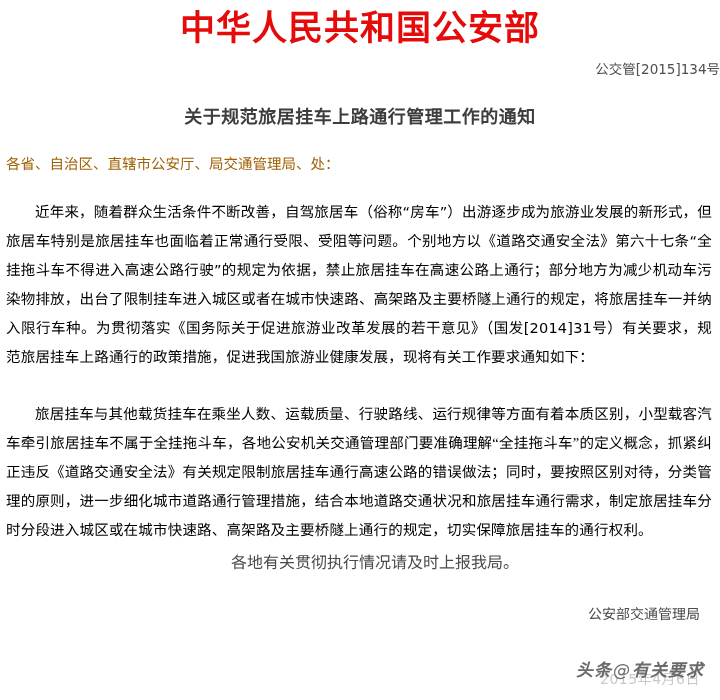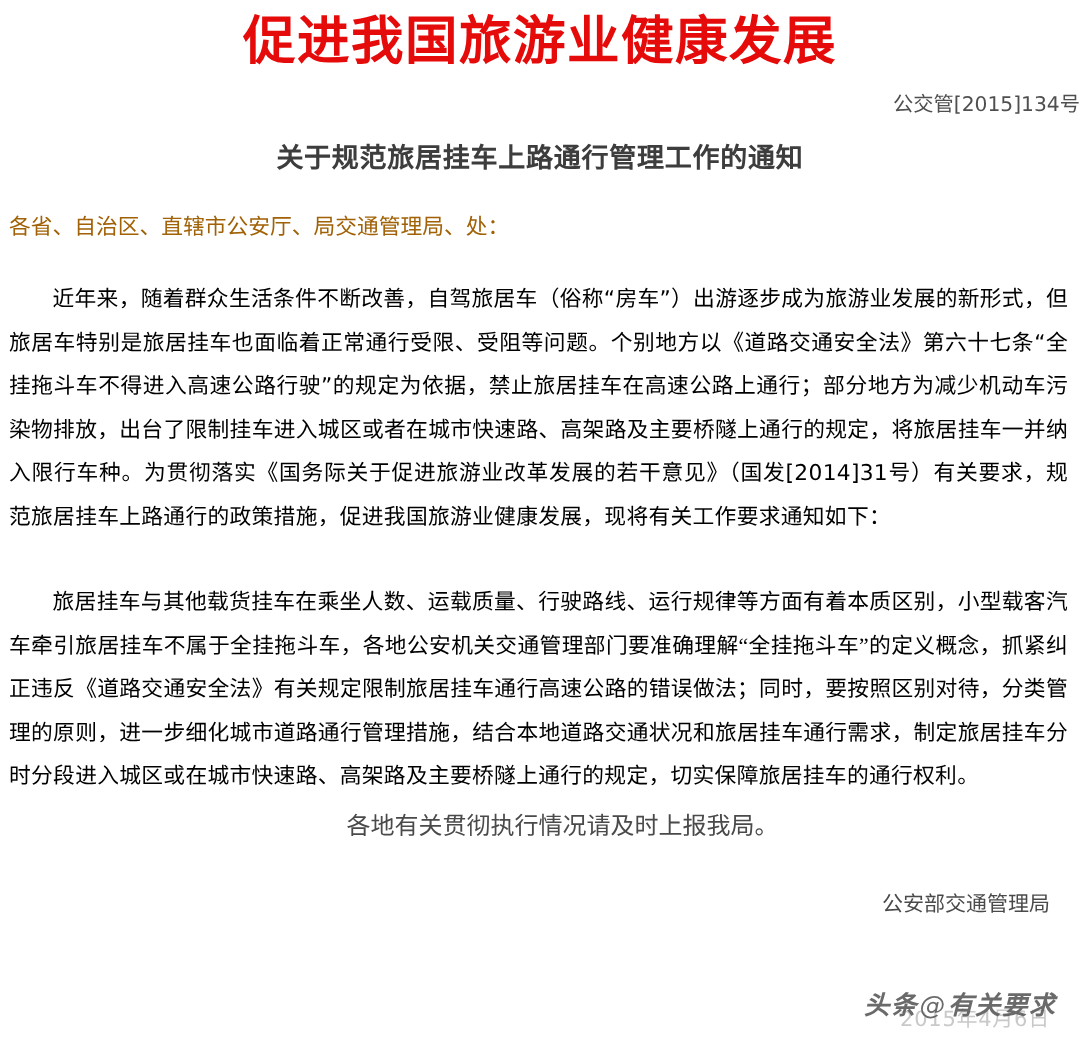--- a/index.html
+++ b/index.html
@@ -50,21 +50,21 @@
   .doc-number {
     font-size: 13.5px;
     color: #4f4f4f;
     letter-spacing: 0px;
     white-space: nowrap;
   }
 
   
   .subject-row {
     text-align: center;
-    margin-top: 12px;
+    margin-top: 24px;
   }
 
   .subject-title {
     font-size: 18px;
     font-weight: bold;
     color: #3d3d3d;
     letter-spacing: 0.5px;
     white-space: nowrap;
   }
 
@@ -156,21 +156,21 @@
     font-weight: normal;
     padding: 0 1px;
   }
 </style>
 </head>
 <body>
 
 <div class="page">
 
   <div class="masthead">
-    <div class="masthead-title">促进我国旅游业健康发展</div>
+    <div class="masthead-title">中华人民共和国公安部</div>
   </div>
 
   <div class="doc-number-row">
     <span class="doc-number">公交管[2015]134号</span>
   </div>
 
   <div class="subject-row">
     <span class="subject-title">关于规范旅居挂车上路通行管理工作的通知</span>
   </div>
 

